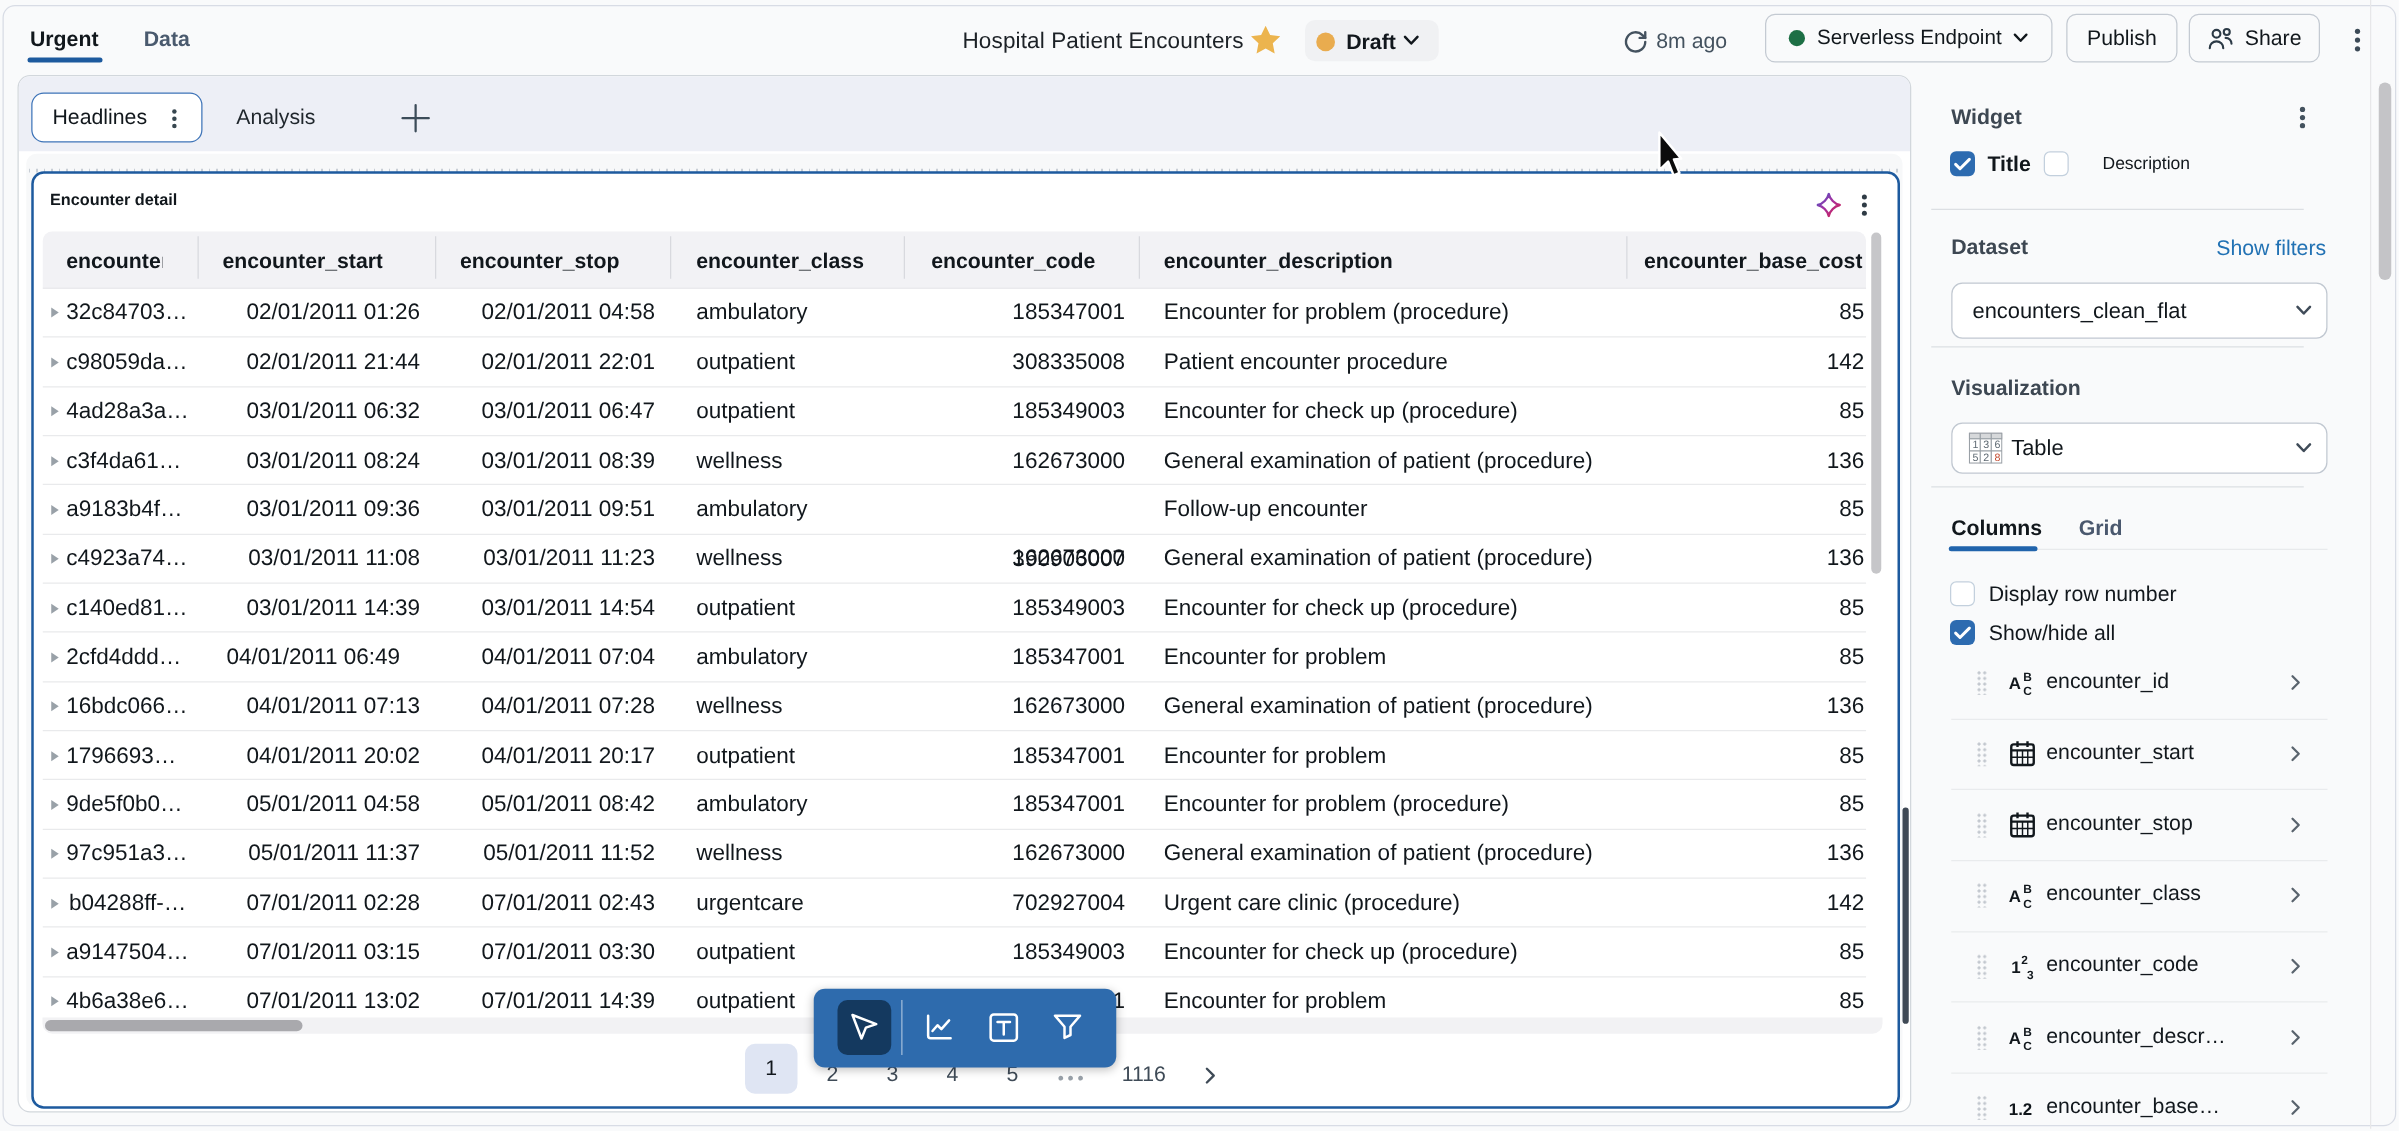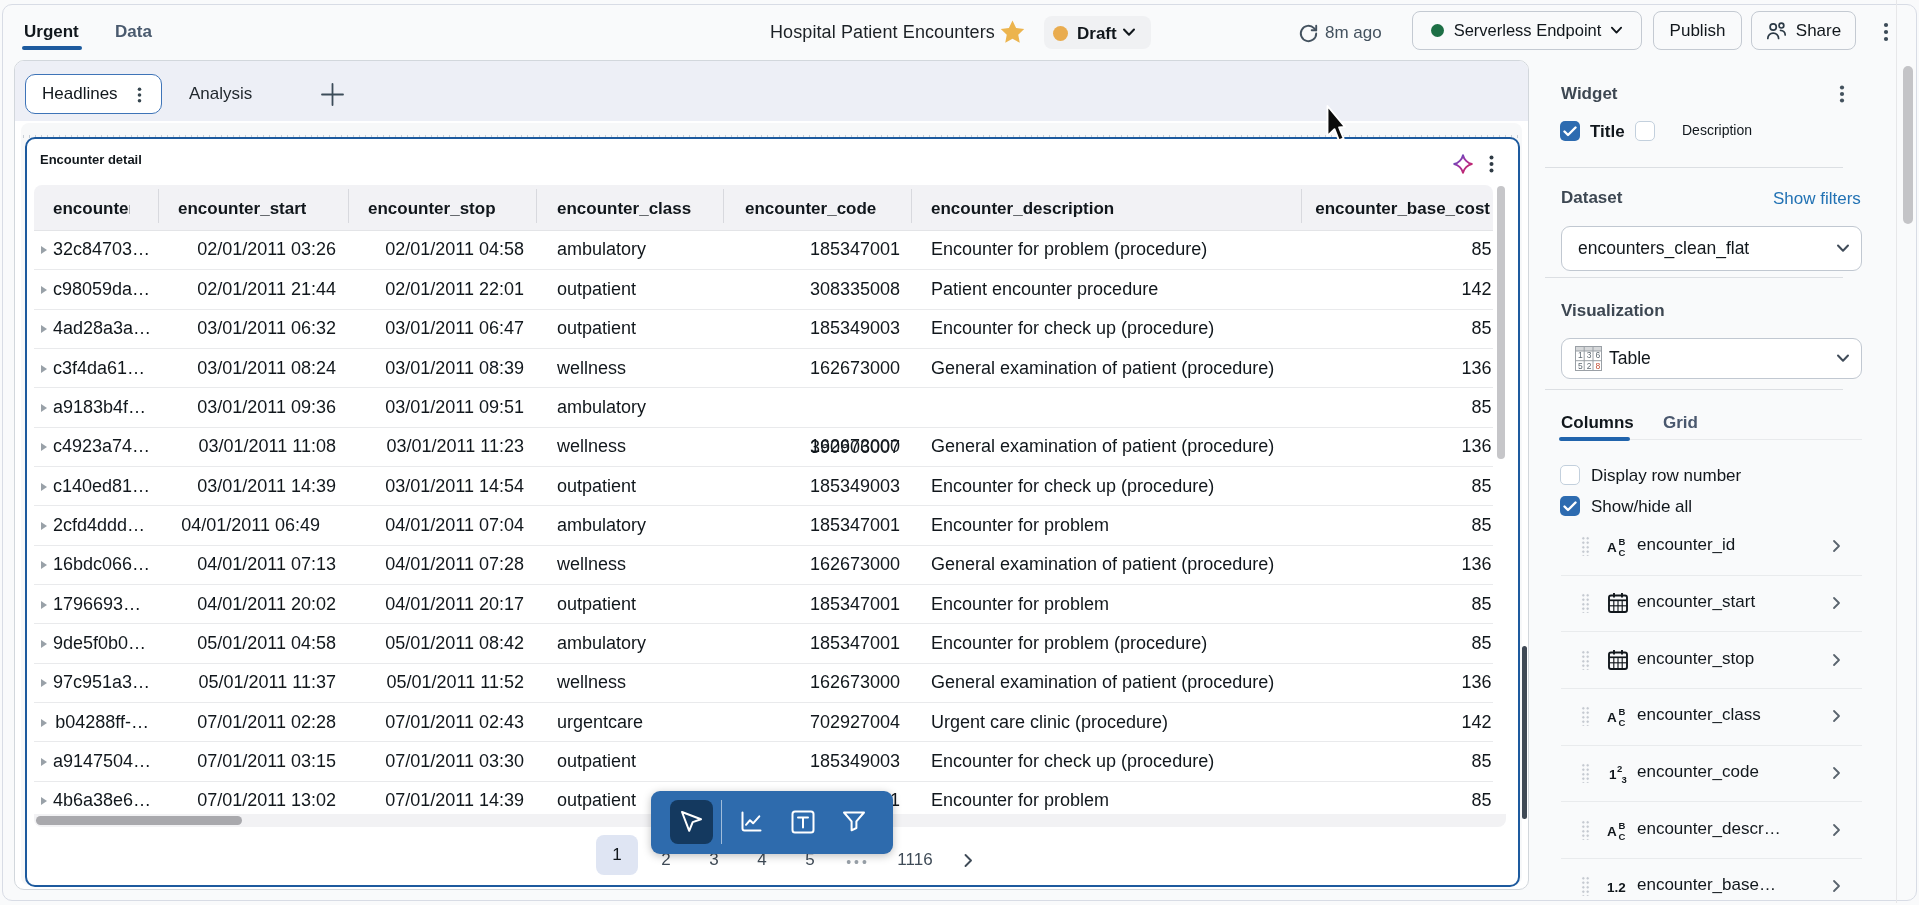--- a/index.html
+++ b/index.html
@@ -121,21 +121,21 @@
   <span class="abs hcell" style="left:144px;">encounter_start</span>
   <span class="abs hcell" style="left:334px;">encounter_stop</span>
   <span class="abs hcell" style="left:523px;">encounter_class</span>
   <span class="abs hcell" style="left:711px;">encounter_code</span>
   <span class="abs hcell" style="left:897px;">encounter_description</span>
   <span class="abs hcell" style="right:3px;">encounter_base_cost</span>
   <div class="abs" style="left:0;top:45px;width:1459px;height:1px;background:#e3e4e7;"></div>
 <div class="abs row" style="top:45.0px;">
 <span class="abs tri" style="left:7px;"></span>
 <span class="abs c" style="left:19px;width:96px;">32c84703…</span>
-<span class="abs c r" style="left:130px;width:172px;">02/01/2011 03:26</span>
+<span class="abs c r" style="left:130px;width:172px;">02/01/2011 01:26</span>
 <span class="abs c r" style="left:320px;width:170px;">02/01/2011 04:58</span>
 <span class="abs c" style="left:523px;width:160px;">ambulatory</span>
 <span class="abs c r" style="left:716px;width:150px;">185347001</span>
 <span class="abs c" style="left:897px;width:380px;">Encounter for problem (procedure)</span>
 <span class="abs c r" style="right:1.5px;">85</span>
 </div>
 <div class="abs row" style="top:84.3px;border-top:1px solid #e9eaec;">
 <span class="abs tri" style="left:7px;"></span>
 <span class="abs c" style="left:19px;width:96px;">c98059da…</span>
 <span class="abs c r" style="left:130px;width:172px;">02/01/2011 21:44</span>
@@ -165,20 +165,21 @@
 <span class="abs c" style="left:897px;width:380px;">General examination of patient (procedure)</span>
 <span class="abs c r" style="right:1.5px;">136</span>
 </div>
 <div class="abs row" style="top:202.3px;border-top:1px solid #e9eaec;">
 <span class="abs tri" style="left:7px;"></span>
 <span class="abs c" style="left:19px;width:96px;">a9183b4f…</span>
 <span class="abs c r" style="left:130px;width:172px;">03/01/2011 09:36</span>
 <span class="abs c r" style="left:320px;width:170px;">03/01/2011 09:51</span>
 <span class="abs c" style="left:523px;width:160px;">ambulatory</span>
 <span class="abs c r" style="left:716px;width:150px;margin-top:40px;">390906007</span>
+<span class="abs c" style="left:897px;width:380px;">Follow-up encounter</span>
 <span class="abs c r" style="right:1.5px;">85</span>
 </div>
 <div class="abs row" style="top:241.7px;border-top:1px solid #e9eaec;">
 <span class="abs tri" style="left:7px;"></span>
 <span class="abs c" style="left:19px;width:96px;">c4923a74…</span>
 <span class="abs c r" style="left:130px;width:172px;">03/01/2011 11:08</span>
 <span class="abs c r" style="left:320px;width:170px;">03/01/2011 11:23</span>
 <span class="abs c" style="left:523px;width:160px;">wellness</span>
 <span class="abs c r" style="left:716px;width:150px;">162673000</span>
 <span class="abs c" style="left:897px;width:380px;">General examination of patient (procedure)</span>

